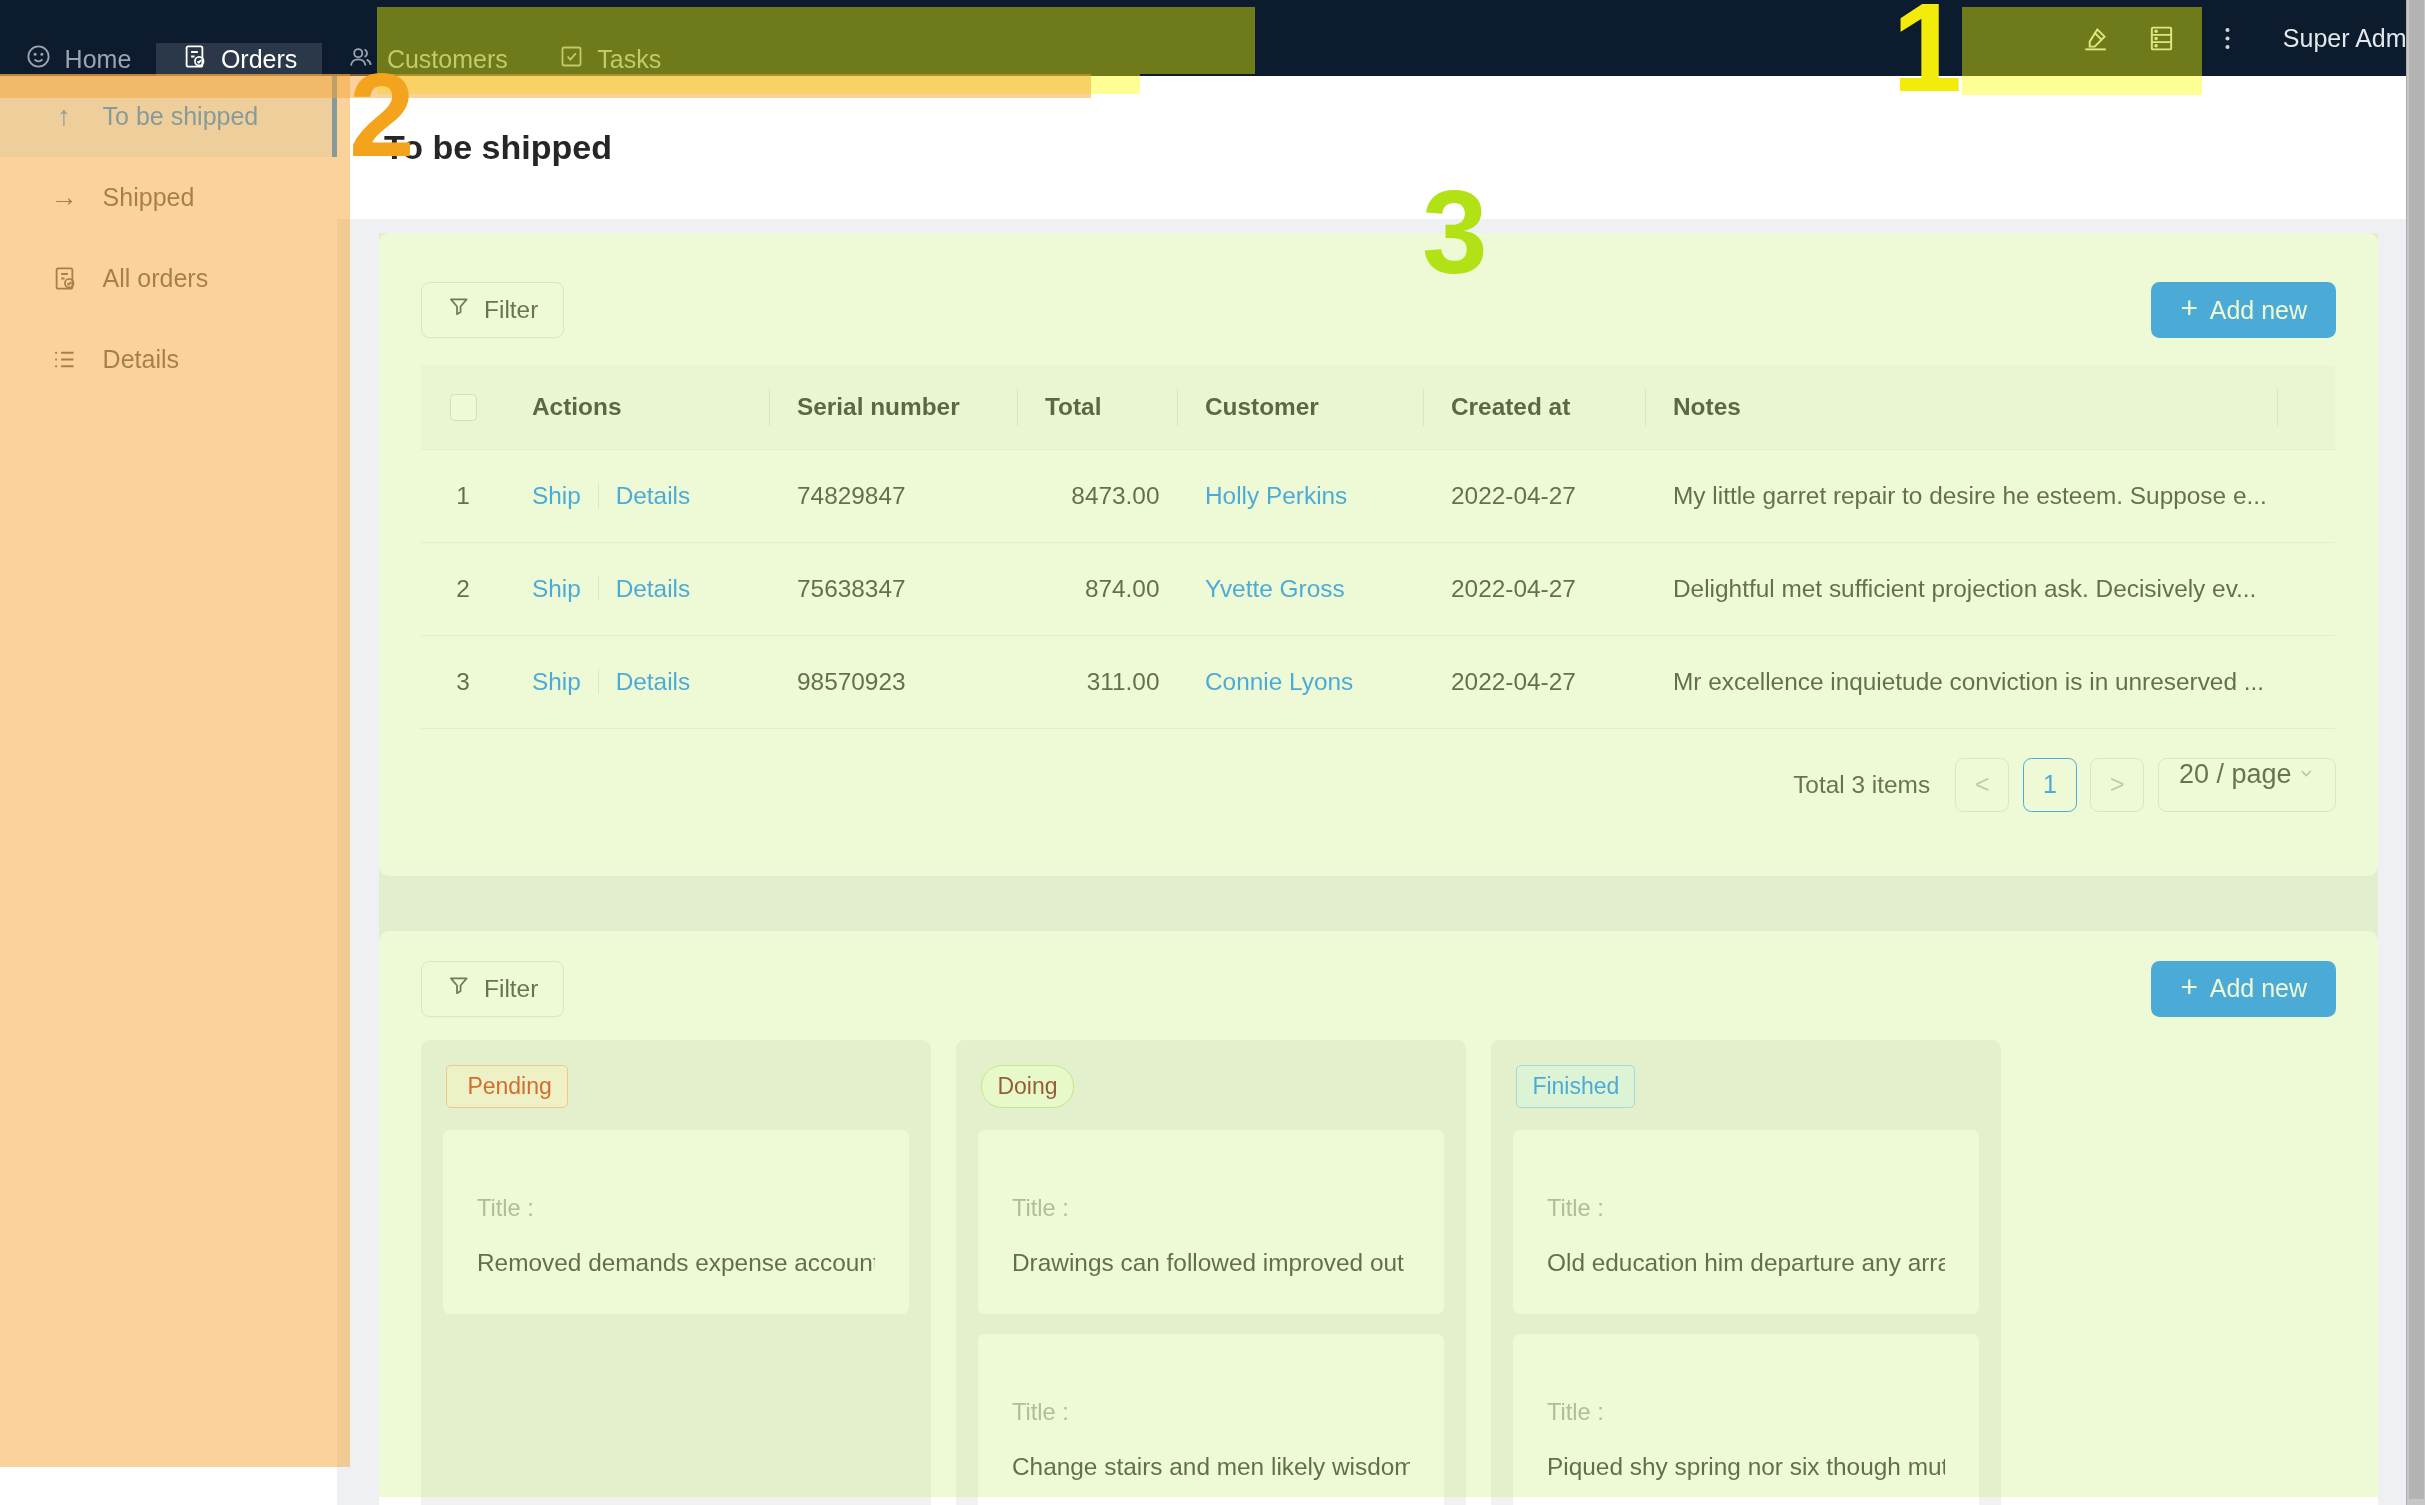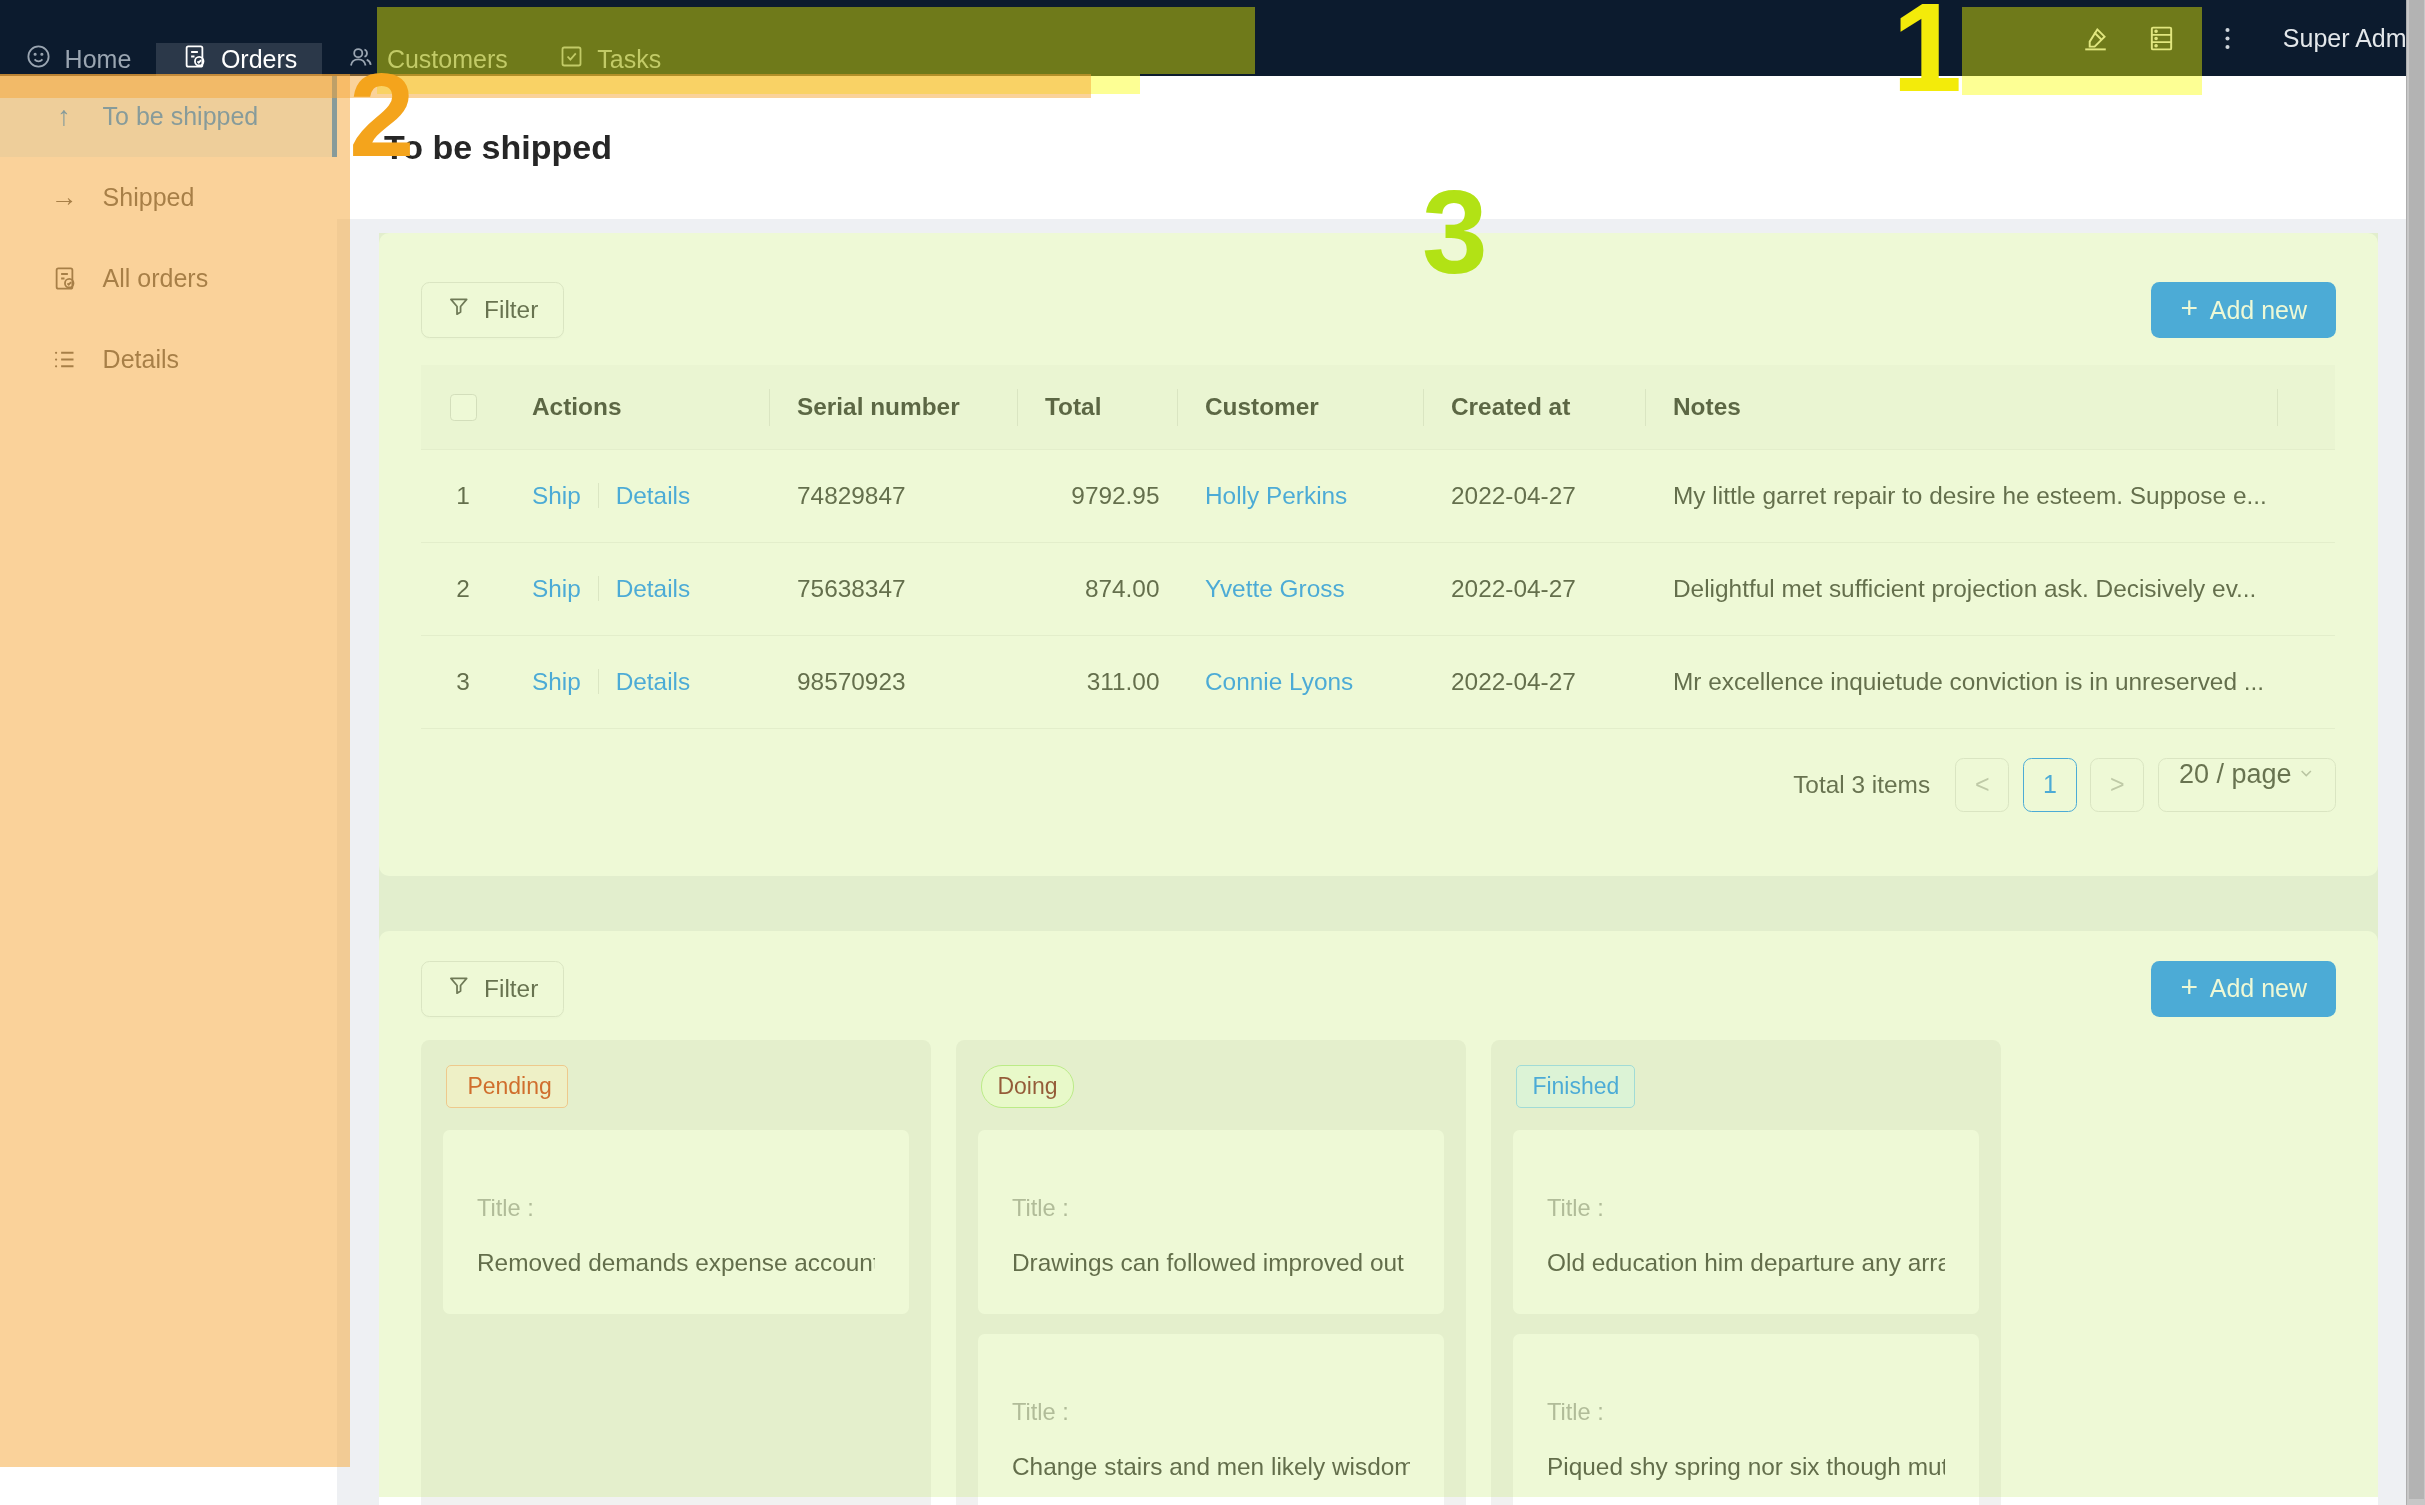--- a/index.html
+++ b/index.html
@@ -260,21 +260,21 @@
           <tr>
             <td class="col-cb">1</td>
             <td>
                 <span class="actions-cell">
                   <a class="link">Ship</a>
                   <span class="action-divider"></span>
                   <a class="link">Details</a>
                 </span>
               </td>
             <td>74829847</td>
-            <td class="col-total">9792.95</td>
+            <td class="col-total">8473.00</td>
             <td><a class="link">Holly Perkins</a></td>
             <td>2022-04-27</td>
             <td>My little garret repair to desire he esteem. Suppose e...</td>
             <td></td>
           </tr>
           <tr>
             <td class="col-cb">2</td>
             <td>
                 <span class="actions-cell">
                   <a class="link">Ship</a>

